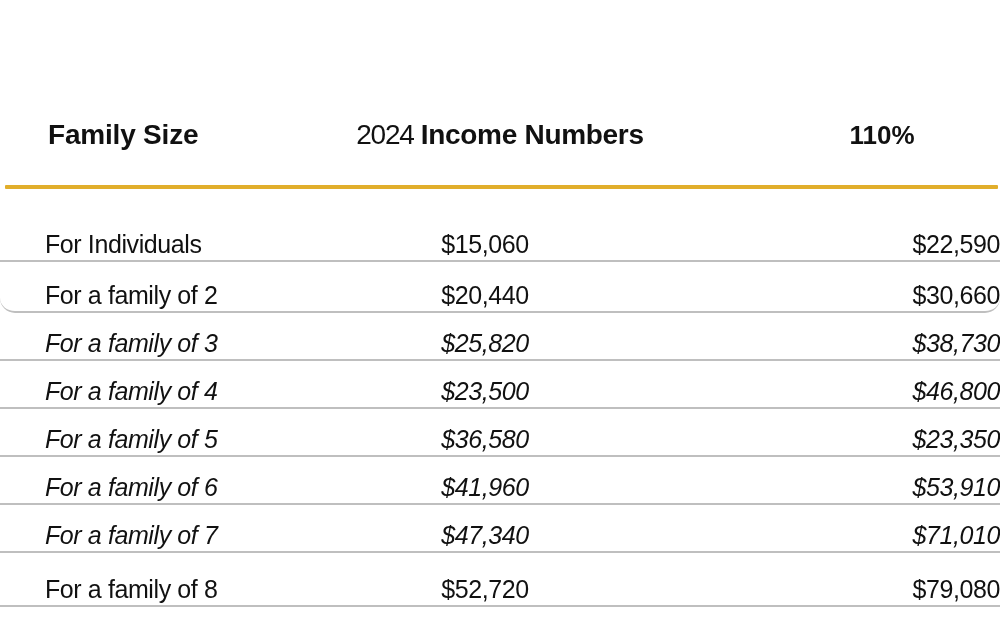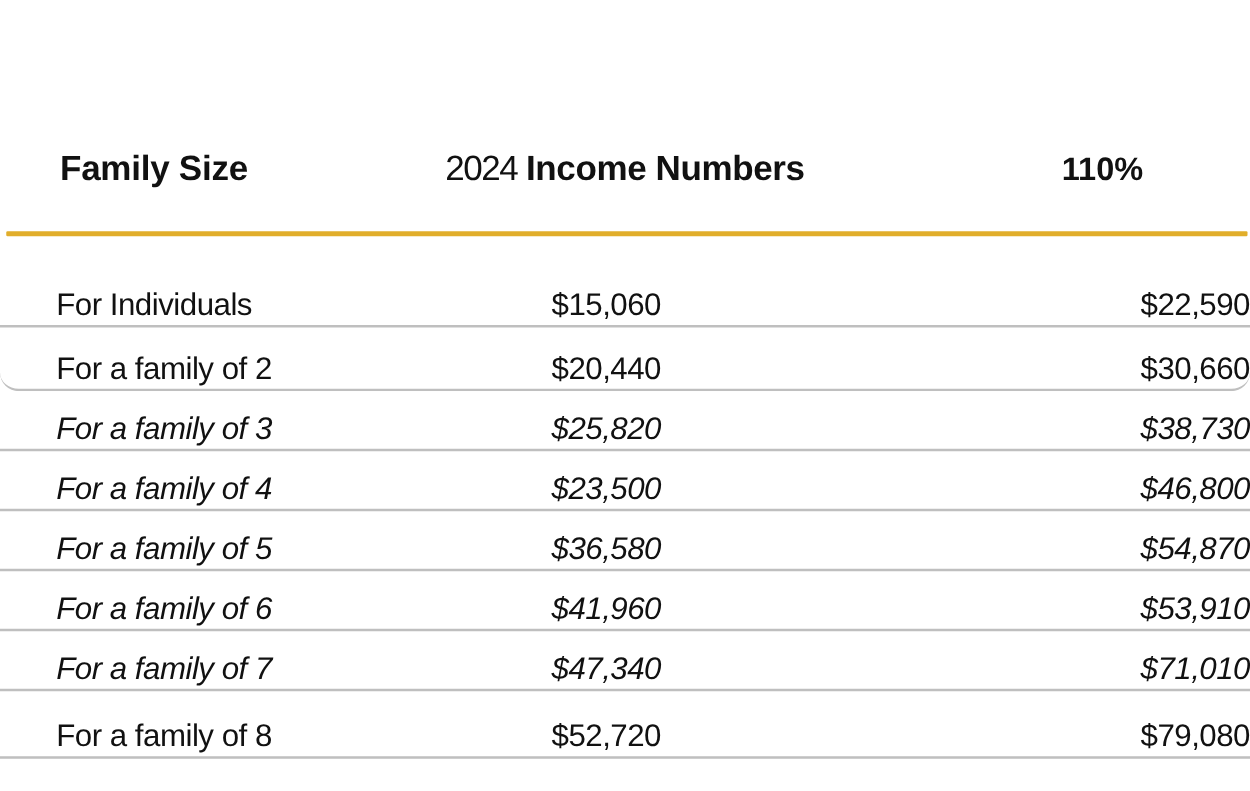--- a/index.html
+++ b/index.html
@@ -122,21 +122,21 @@
 
     <div class="trow std">
       <div class="tcell c-label">For a family of 4</div>
       <div class="tcell c-income">$23,500</div>
       <div class="tcell c-pct">$46,800</div>
     </div>
 
     <div class="trow std">
       <div class="tcell c-label">For a family of 5</div>
       <div class="tcell c-income">$36,580</div>
-      <div class="tcell c-pct">$54,870</div>
+      <div class="tcell c-pct">$23,350</div>
     </div>
 
     <div class="trow std">
       <div class="tcell c-label">For a family of 6</div>
       <div class="tcell c-income">$41,960</div>
       <div class="tcell c-pct">$53,910</div>
     </div>
 
     <div class="trow std">
       <div class="tcell c-label">For a family of 7</div>

